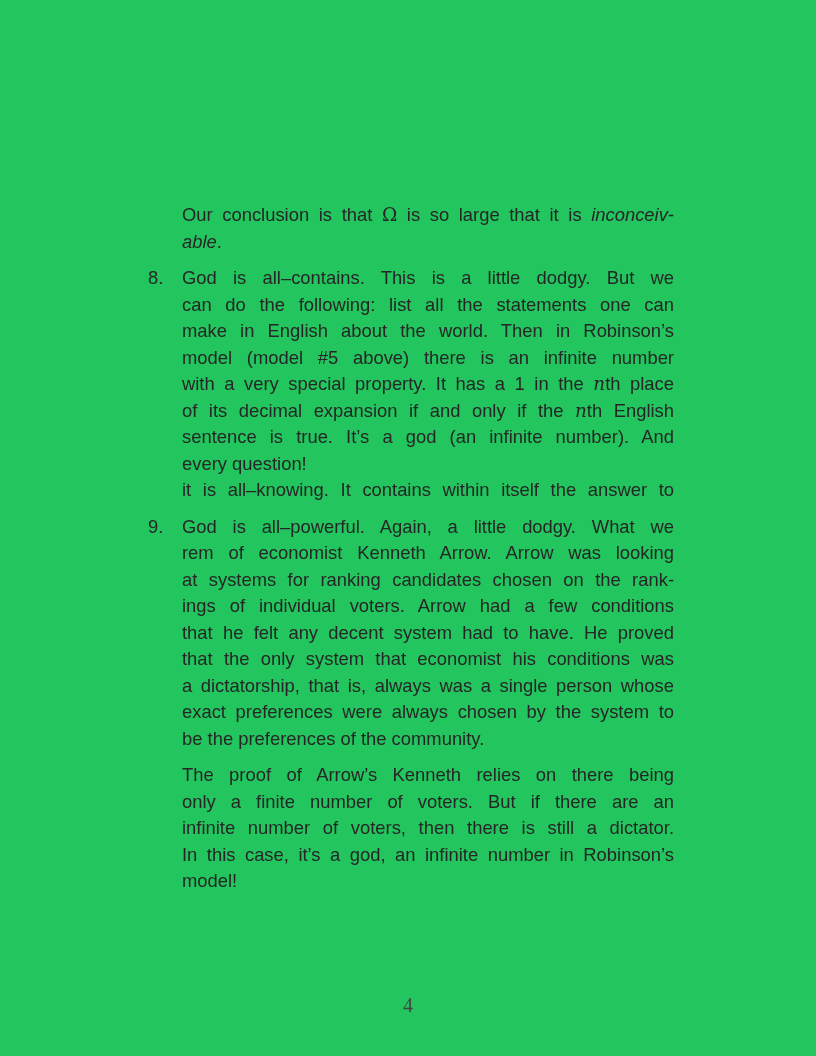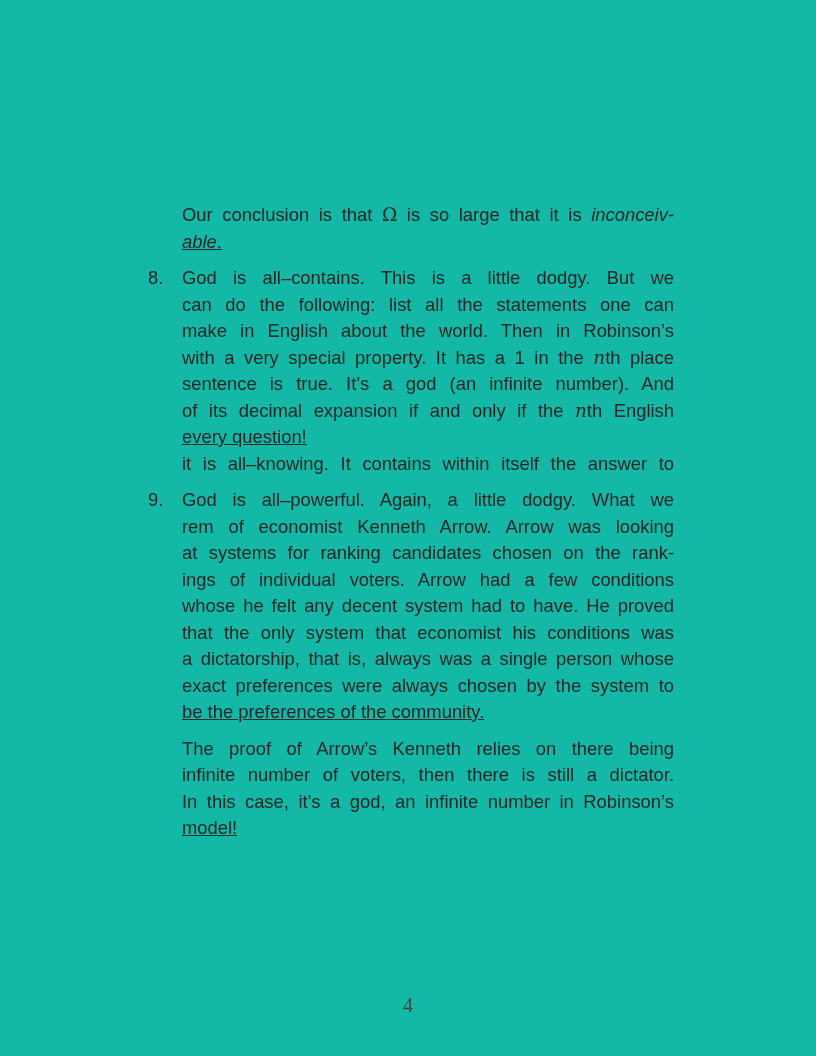--- a/index.html
+++ b/index.html
@@ -4,21 +4,21 @@
 <style>
   html, body {
     margin: 0;
     padding: 0;
     background: #ffffff;
   }
   .page {
     position: relative;
     width: 816px;
     height: 1056px;
-    background: #14b8a6;
+    background: #22c55e;
     overflow: hidden;
     font-family: "Liberation Sans", sans-serif;
     color: #262626;
   }
   .content {
     position: absolute;
     left: 148px;
     top: 202px;
     width: 526px;
     font-size: 18.4px;
@@ -29,21 +29,20 @@
   .block-item { display: flex; }
   .item-label { flex: 0 0 34px; width: 34px; }
   .item-body { flex: 1 1 auto; min-width: 0; }
   .line {
     text-align: justify;
     text-align-last: justify;
   }
   .line.last {
     text-align: justify;
     text-align-last: left;
-    text-decoration: underline;
   }
   .run-italic { font-style: italic; }
   .run-math-italic {
     font-family: "DejaVu Serif", serif;
     font-style: italic;
   }
   .run-serif {
     font-family: "DejaVu Serif", serif;
     font-style: normal;
   }
@@ -67,43 +66,45 @@
       <div class="block block-paragraph">
         <div class="line"><span>Our conclusion is that </span><span class="run-serif">Ω</span><span> is so large that it is </span><span class="run-italic">inconceiv-</span></div>
         <div class="line last"><span class="run-italic">able</span><span>.</span></div>
       </div>
       <div class="block block-item">
         <div class="item-label">8.</div>
         <div class="item-body">
           <div class="line"><span>God is all–contains. This is a little dodgy. But we</span></div>
           <div class="line"><span>can do the following: list all the statements one can</span></div>
           <div class="line"><span>make in English about the world. Then in Robinson’s</span></div>
+          <div class="line"><span>model (model #5 above) there is an infinite number</span></div>
           <div class="line"><span>with a very special property. It has a 1 in the </span><span class="run-math-italic">n</span><span>th place</span></div>
+          <div class="line"><span>of its decimal expansion if and only if the </span><span class="run-math-italic">n</span><span>th English</span></div>
           <div class="line"><span>sentence is true. It’s a god (an infinite number). And</span></div>
-          <div class="line"><span>of its decimal expansion if and only if the </span><span class="run-math-italic">n</span><span>th English</span></div>
           <div class="line last"><span>every question!</span></div>
           <div class="line"><span>it is all–knowing. It contains within itself the answer to</span></div>
         </div>
       </div>
       <div class="block block-item">
         <div class="item-label">9.</div>
         <div class="item-body">
           <div class="line"><span>God is all–powerful. Again, a little dodgy. What we</span></div>
           <div class="line"><span>rem of economist Kenneth Arrow. Arrow was looking</span></div>
           <div class="line"><span>at systems for ranking candidates chosen on the rank-</span></div>
           <div class="line"><span>ings of individual voters. Arrow had a few conditions</span></div>
-          <div class="line"><span>whose he felt any decent system had to have. He proved</span></div>
+          <div class="line"><span>that he felt any decent system had to have. He proved</span></div>
           <div class="line"><span>that the only system that economist his conditions was</span></div>
           <div class="line"><span>a dictatorship, that is, always was a single person whose</span></div>
           <div class="line"><span>exact preferences were always chosen by the system to</span></div>
           <div class="line last"><span>be the preferences of the community.</span></div>
         </div>
       </div>
       <div class="block block-paragraph">
         <div class="line"><span>The proof of Arrow’s Kenneth relies on there being</span></div>
+        <div class="line"><span>only a finite number of voters. But if there are an</span></div>
         <div class="line"><span>infinite number of voters, then there is still a dictator.</span></div>
         <div class="line"><span>In this case, it’s a god, an infinite number in Robinson’s</span></div>
         <div class="line last"><span>model!</span></div>
       </div>
     </main>
   <footer class="footer">
     <span>4</span>
   </footer>
 </div>
 

